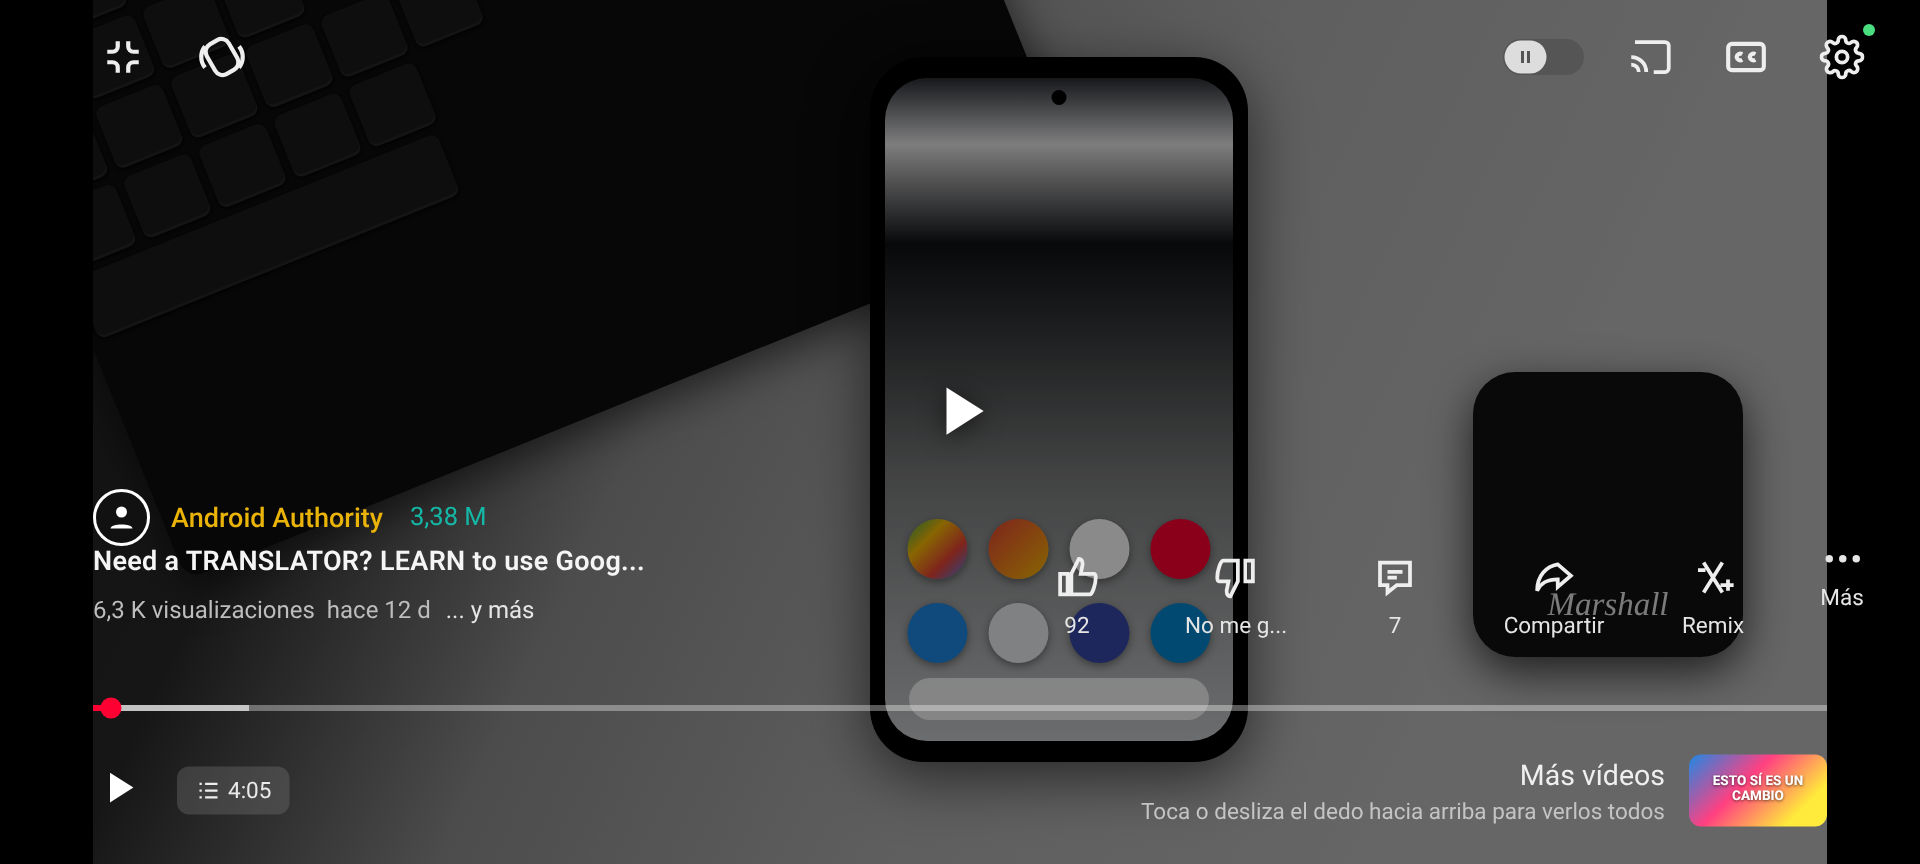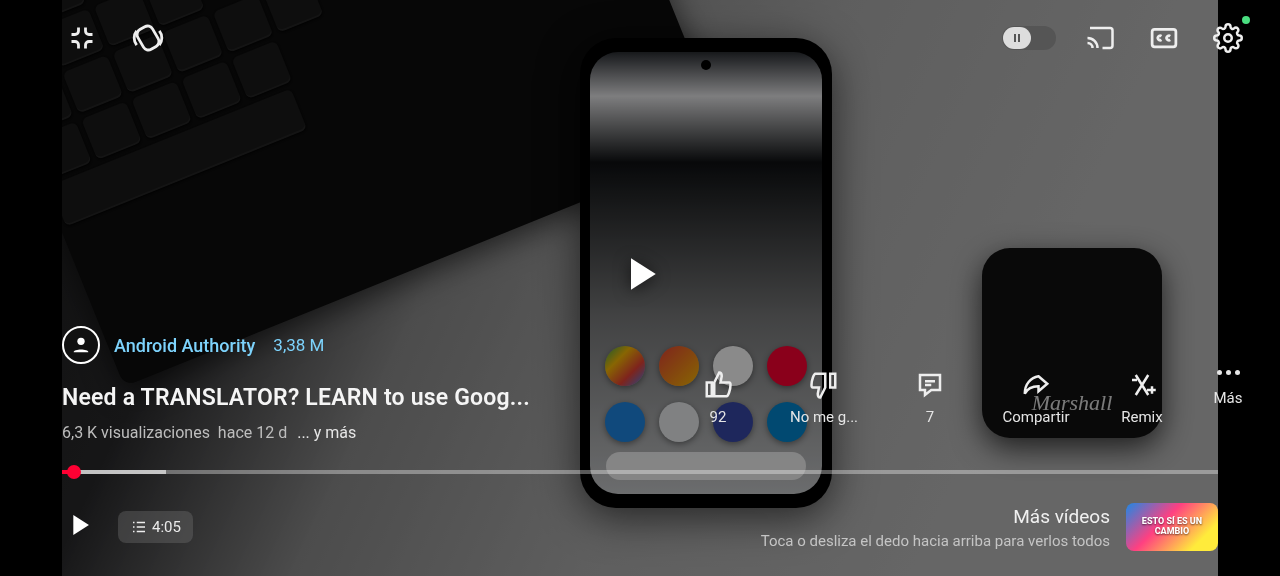--- a/index.html
+++ b/index.html
@@ -71,23 +71,23 @@
 .autoplay-toggle .knob {
   width:28px; height:22px; border-radius:11px; background:#ddd; position:absolute; left:1px;
   display:flex; align-items:center; justify-content:center; color:#444;
 }
 .gear-dot { position:absolute; top:-2px; right:-2px; width:8px; height:8px; border-radius:50%; background:#4ade80; }
 
 
 .meta-block { position:absolute; left:62px; top:326px; right:540px; }
 .channel-row { display:flex; align-items:center; gap:14px; }
 .avatar { width:38px; height:38px; border-radius:50%; background:#111; border:2px solid #fff; display:flex; align-items:center; justify-content:center; font-size:16px; }
-.channel-name { font-size:18px; font-weight:500; color:#7dd3fc; }
-.subs { font-size:17px; color:#7dd3fc; margin-left:4px; }
-.title { margin-top:20px; font-size:23px; font-weight:600; color:#f5f5f5; letter-spacing:.2px; }
+.channel-name { font-size:18px; font-weight:500; color:#eab308; }
+.subs { font-size:17px; color:#14b8a6; margin-left:4px; }
+.title { font-size:18px; font-weight:600; color:#f5f5f5; letter-spacing:.2px; }
 .stats { margin-top:12px; font-size:16px; color:#bdbdbd; }
 .stats .more { color:#e6e6e6; margin-left:6px; }
 
 
 .actions { position:absolute; right:32px; top:370px; display:flex; align-items:flex-start; gap:26px; }
 .action { width:80px; display:flex; flex-direction:column; align-items:center; gap:8px; color:#e6e6e6; }
 .action .alabel { font-size:15px; color:#e5e5e5; white-space:nowrap; overflow:hidden; text-overflow:ellipsis; max-width:80px; text-align:center; }
 .more3 { display:flex; flex-direction:column; align-items:center; gap:14px; color:#e6e6e6; width:40px;justify-content:space-between; }
 .dot3 { display:flex; gap:4px; }
 .dot3 span { width:5px; height:5px; border-radius:50%; background:#e6e6e6; }

